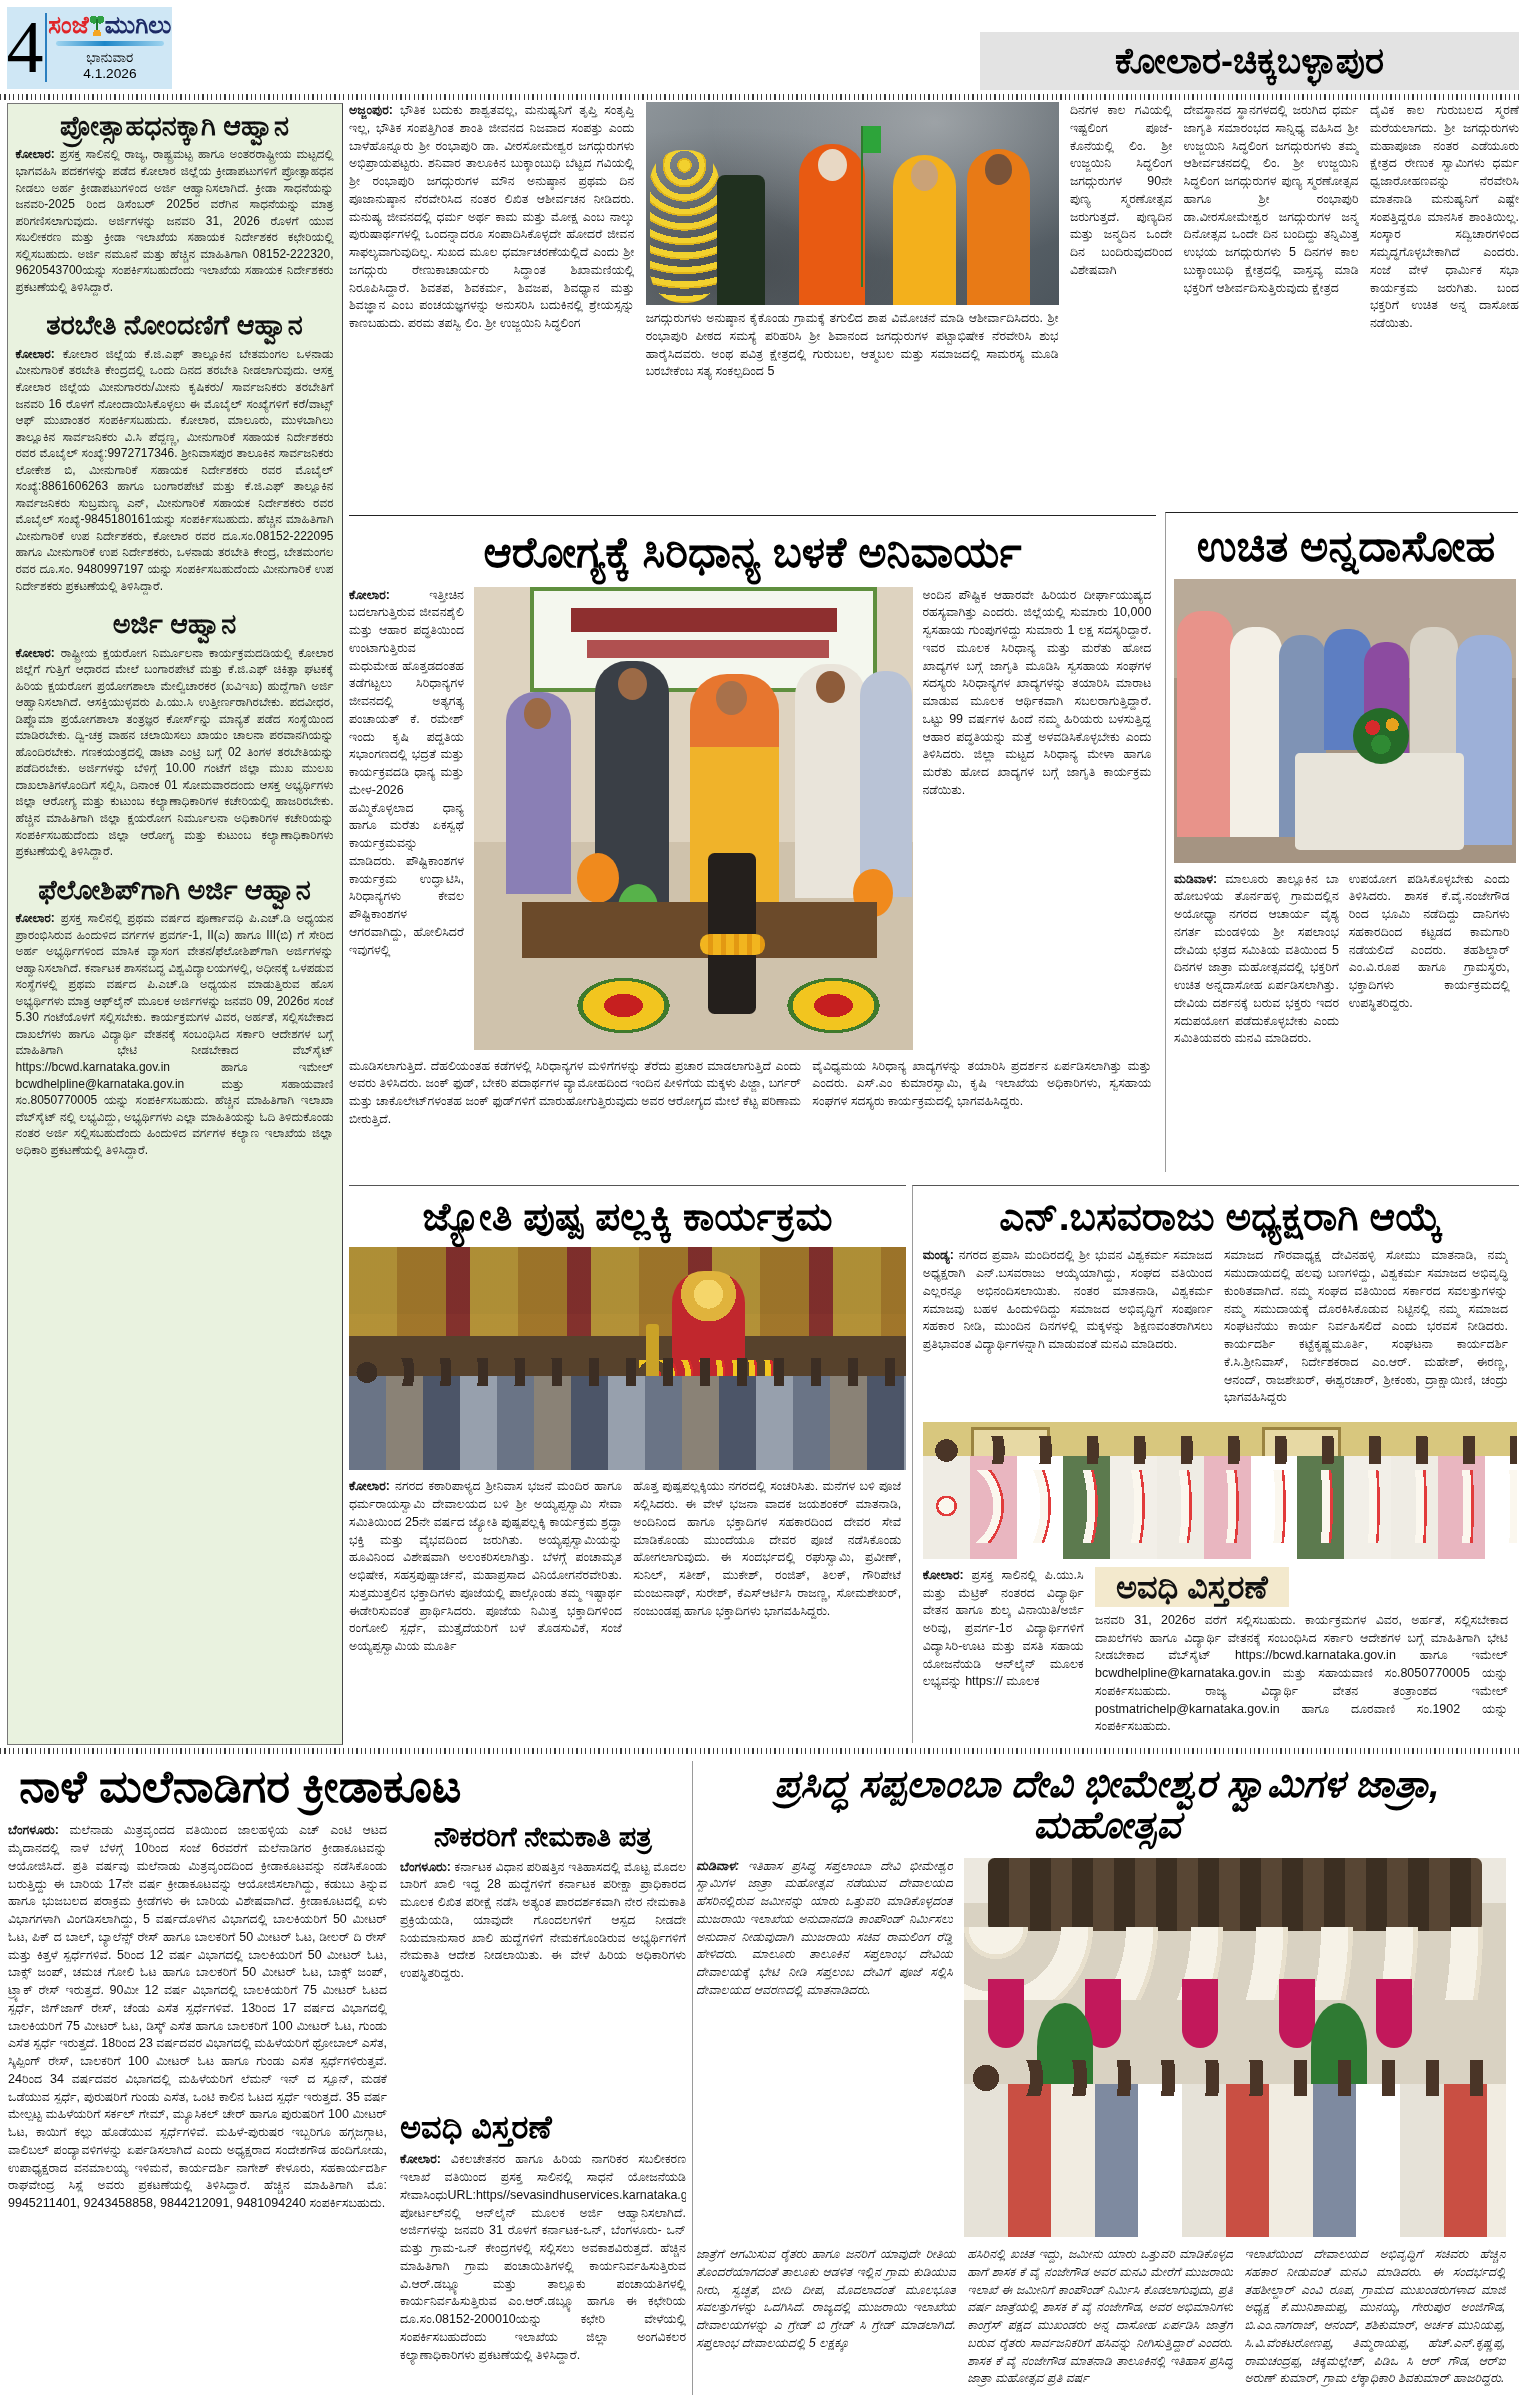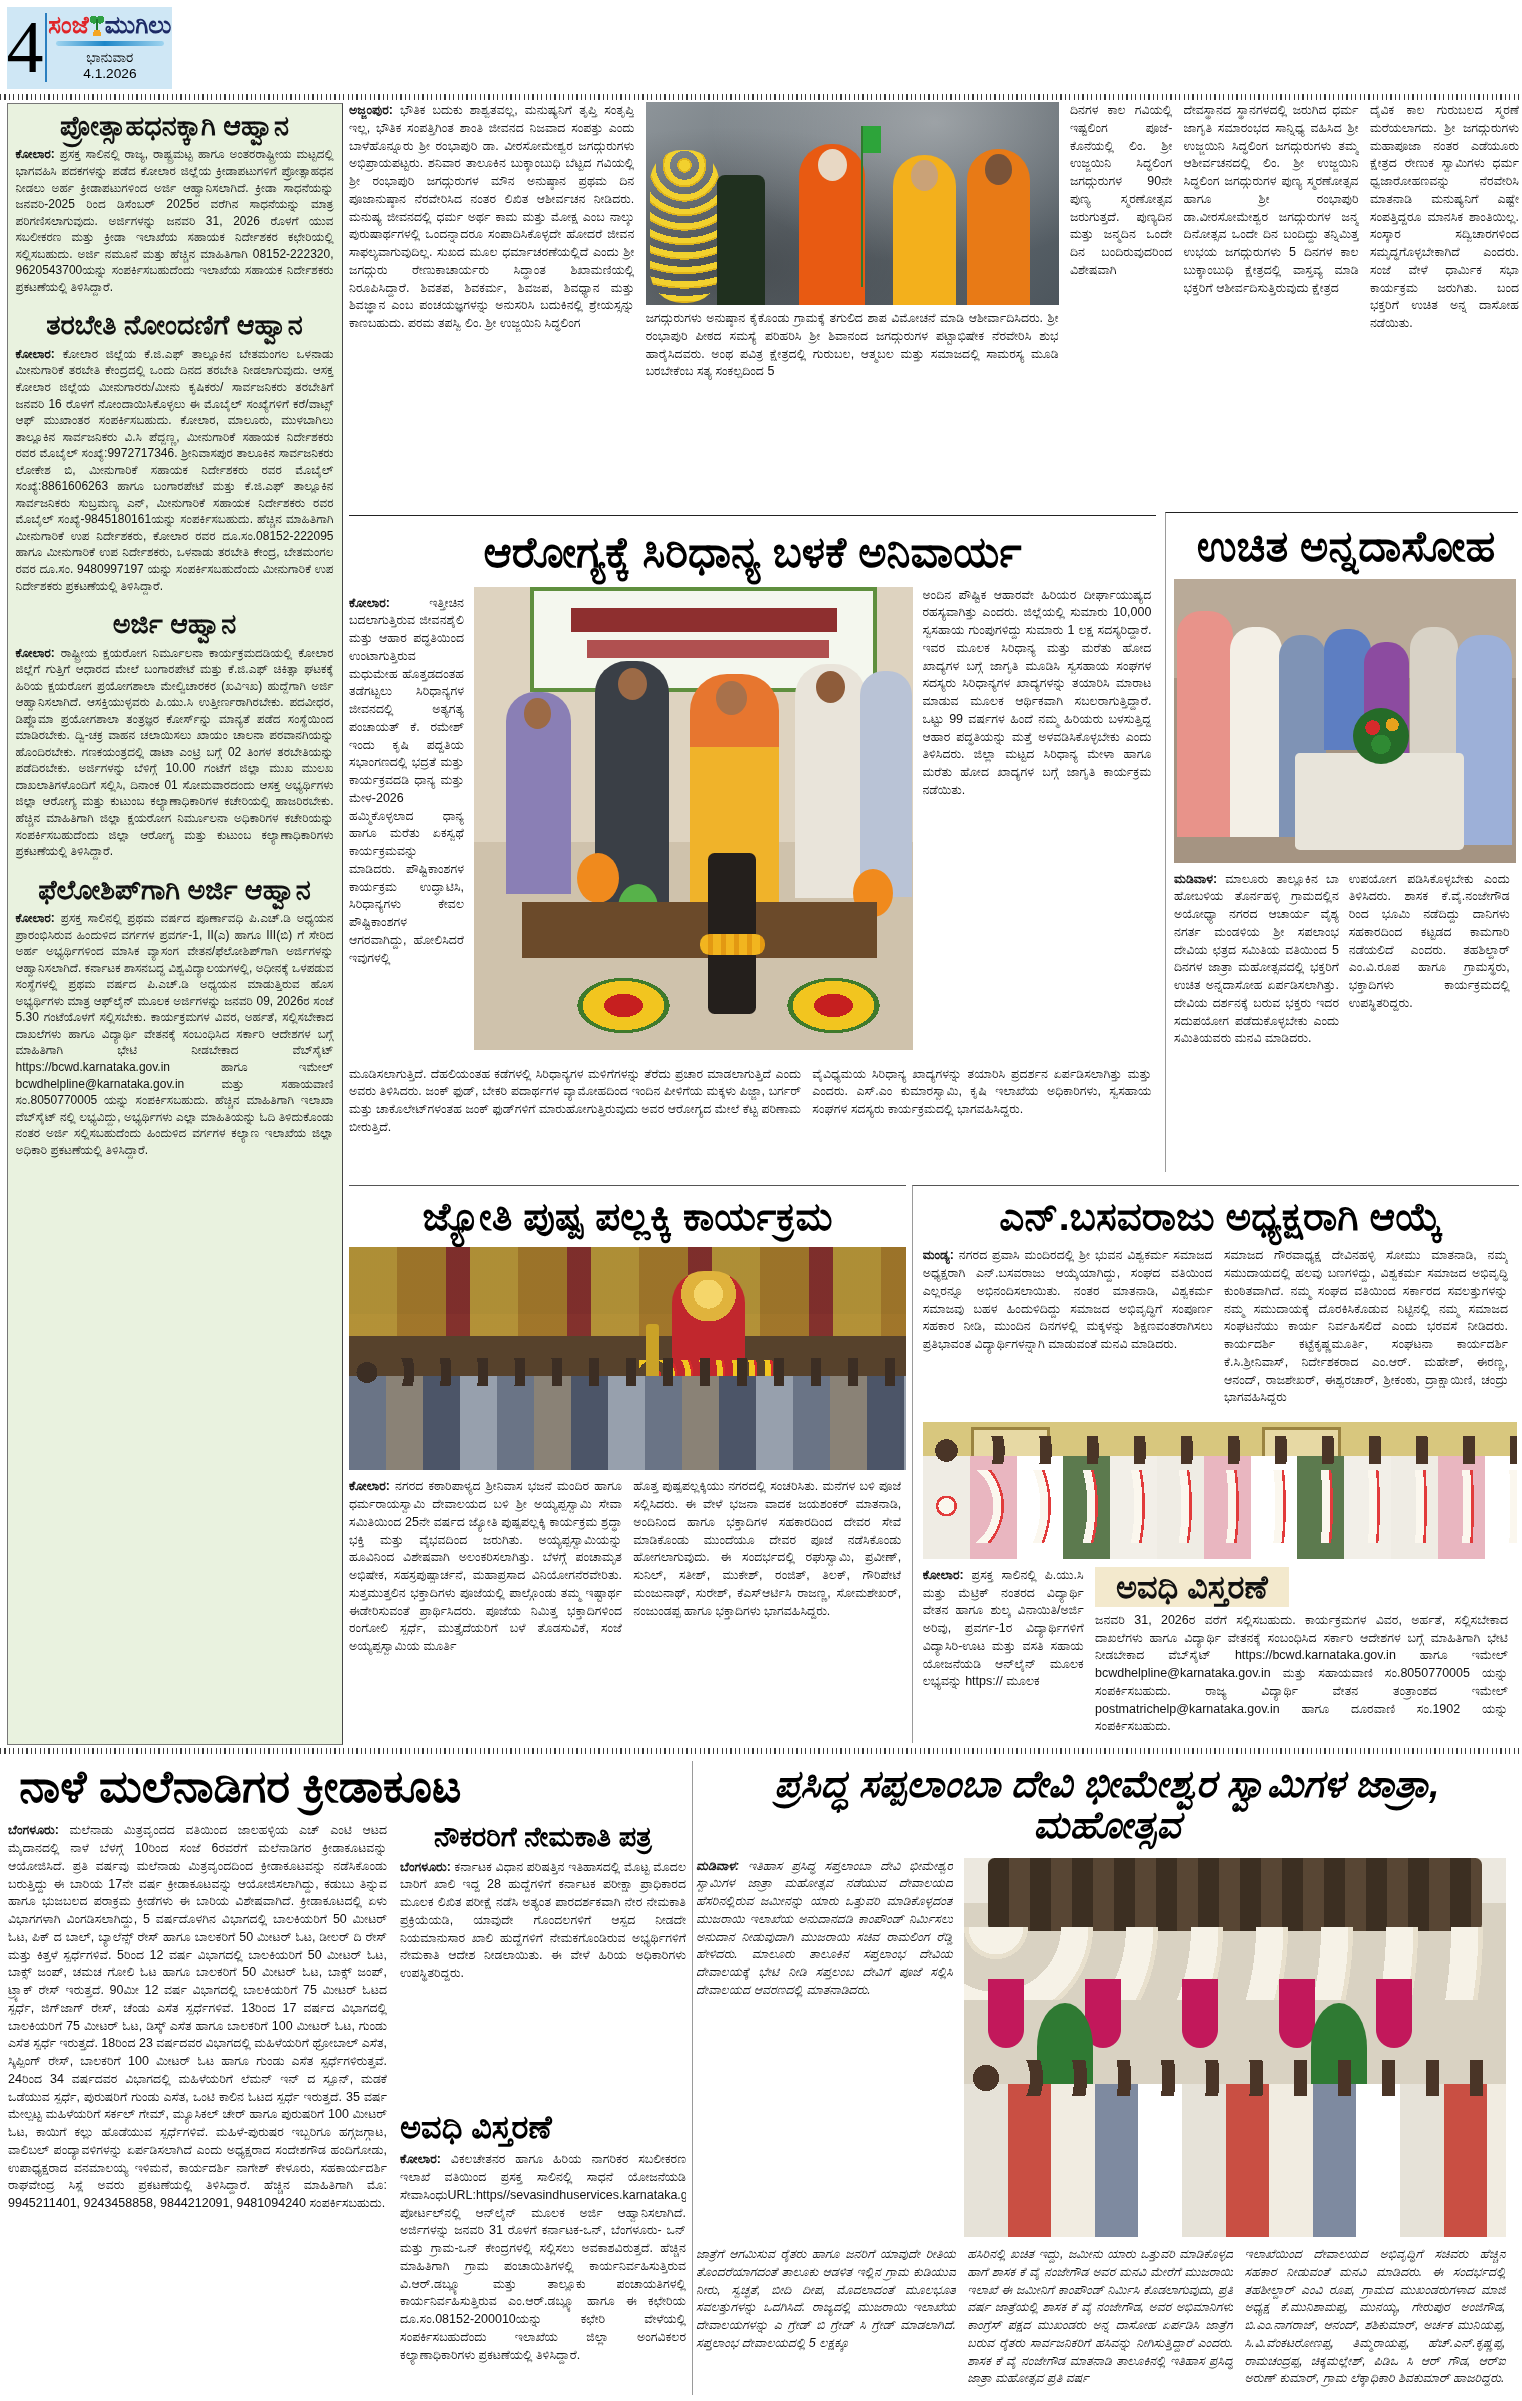--- a/index.html
+++ b/index.html
@@ -35,20 +35,22 @@
             linear-gradient(#1e7a2e,#1e7a2e) 50% 30%/2.4px 11.3px no-repeat,
             radial-gradient(circle at 30% 18%, #2ea043 0 4px, transparent 4px),
             radial-gradient(circle at 70% 18%, #2ea043 0 4px, transparent 4px);"></span><span style="color:#1c2a66;">ಮುಗಿಲು</span>
       </div>
       <div style="height:5.6px;margin:1.6px 8px 3.2px 8px;background:linear-gradient(90deg,#9fd4ef,#1c86c8 45%,#9fd4ef);border-radius:2.4px;"></div>
       <div style="font-size:13.7px;color:#000;">ಭಾನುವಾರ</div>
       <div style="font-size:13.7px;color:#000;">4.1.2026</div>
     </div>
   </div>
 
+  <div class="abs" style="left:980px;top:32px;width:539px;height:58px;background:#e3e3e3;font-size:36px;font-weight:bold;
+              text-align:center;line-height:58px;color:#000;">ಕೋಲಾರ-ಚಿಕ್ಕಬಳ್ಳಾಪುರ</div>
 
   <div class="abs dotted" style="left:0;top:94px;width:1523px;"></div>
 
   <div class="abs col" style="left:6.5px;top:103px;width:334px;height:1640px;background:#e9f2df;border:0.8px solid #777;border-right:1.6px solid #444;">
     <div class="notice">
       <div class="notice-title">ಪ್ರೋತ್ಸಾಹಧನಕ್ಕಾಗಿ ಆಹ್ವಾನ</div>
       <p class="notice-body" style="margin:0;"><b class="dateline">ಕೋಲಾರ:</b> <span>ಪ್ರಸಕ್ತ ಸಾಲಿನಲ್ಲಿ ರಾಜ್ಯ, ರಾಷ್ಟ್ರಮಟ್ಟ ಹಾಗೂ ಅಂತರರಾಷ್ಟ್ರೀಯ ಮಟ್ಟದಲ್ಲಿ ಭಾಗವಹಿಸಿ ಪದಕಗಳನ್ನು ಪಡೆದ ಕೋಲಾರ ಜಿಲ್ಲೆಯ ಕ್ರೀಡಾಪಟುಗಳಿಗೆ ಪ್ರೋತ್ಸಾಹಧನ ನೀಡಲು ಅರ್ಹ ಕ್ರೀಡಾಪಟುಗಳಿಂದ ಅರ್ಜಿ ಆಹ್ವಾನಿಸಲಾಗಿದೆ. ಕ್ರೀಡಾ ಸಾಧನೆಯನ್ನು ಜನವರಿ-2025 ರಿಂದ ಡಿಸೆಂಬರ್ 2025ರ ವರೆಗಿನ ಸಾಧನೆಯನ್ನು ಮಾತ್ರ ಪರಿಗಣಿಸಲಾಗುವುದು. ಅರ್ಜಿಗಳನ್ನು ಜನವರಿ 31, 2026 ರೊಳಗೆ ಯುವ ಸಬಲೀಕರಣ ಮತ್ತು ಕ್ರೀಡಾ ಇಲಾಖೆಯ ಸಹಾಯಕ ನಿರ್ದೇಶಕರ ಕಛೇರಿಯಲ್ಲಿ ಸಲ್ಲಿಸಬಹುದು. ಅರ್ಜಿ ನಮೂನೆ ಮತ್ತು ಹೆಚ್ಚಿನ ಮಾಹಿತಿಗಾಗಿ 08152-222320, 9620543700ಯನ್ನು ಸಂಪರ್ಕಿಸಬಹುದೆಂದು ಇಲಾಖೆಯ ಸಹಾಯಕ ನಿರ್ದೇಶಕರು ಪ್ರಕಟಣೆಯಲ್ಲಿ ತಿಳಿಸಿದ್ದಾರೆ.</span></p>
     </div>
     <div class="notice">
       <div class="notice-title">ತರಬೇತಿ ನೋಂದಣಿಗೆ ಆಹ್ವಾನ</div>
@@ -88,21 +90,21 @@
       </div>
       <div class="col body-text" style="width:103px;">ದಿನಗಳ ಕಾಲ ಗವಿಯಲ್ಲಿ ಇಷ್ಟಲಿಂಗ ಪೂಜೆ-ಕೊನೆಯಲ್ಲಿ ಲಿಂ. ಶ್ರೀ ಉಜ್ಜಯಿನಿ ಸಿದ್ಧಲಿಂಗ ಜಗದ್ಗುರುಗಳ 90ನೇ ಪುಣ್ಯ ಸ್ಮರಣೋತ್ಸವ ಜರುಗುತ್ತದೆ. ಪುಣ್ಯದಿನ ಮತ್ತು ಜನ್ಮದಿನ ಒಂದೇ ದಿನ ಬಂದಿರುವುದರಿಂದ ವಿಶೇಷವಾಗಿ</div>
       <div class="col body-text" style="width:176px;">ದೇವಸ್ಥಾನದ ಸ್ಥಾನಗಳದಲ್ಲಿ ಜರುಗಿದ ಧರ್ಮ ಜಾಗೃತಿ ಸಮಾರಂಭದ ಸಾನ್ನಿಧ್ಯ ವಹಿಸಿದ ಶ್ರೀ ಉಜ್ಜಯಿನಿ ಸಿದ್ಧಲಿಂಗ ಜಗದ್ಗುರುಗಳು ತಮ್ಮ ಆಶೀರ್ವಚನದಲ್ಲಿ ಲಿಂ. ಶ್ರೀ ಉಜ್ಜಯಿನಿ ಸಿದ್ಧಲಿಂಗ ಜಗದ್ಗುರುಗಳ ಪುಣ್ಯ ಸ್ಮರಣೋತ್ಸವ ಹಾಗೂ ಶ್ರೀ ರಂಭಾಪುರಿ ಡಾ.ವೀರಸೋಮೇಶ್ವರ ಜಗದ್ಗುರುಗಳ ಜನ್ಮ ದಿನೋತ್ಸವ ಒಂದೇ ದಿನ ಬಂದಿದ್ದು ತನ್ನಿಮಿತ್ತ ಉಭಯ ಜಗದ್ಗುರುಗಳು 5 ದಿನಗಳ ಕಾಲ ಬುಕ್ಕಾಂಬುಧಿ ಕ್ಷೇತ್ರದಲ್ಲಿ ವಾಸ್ತವ್ಯ ಮಾಡಿ ಭಕ್ತರಿಗೆ ಆಶೀರ್ವದಿಸುತ್ತಿರುವುದು ಕ್ಷೇತ್ರದ</div>
       <div class="col body-text" style="width:150px;">ದೈವಿಕ ಕಾಲ ಗುರುಬಲದ ಸ್ಮರಣೆ ಮರೆಯಲಾಗದು. ಶ್ರೀ ಜಗದ್ಗುರುಗಳು ಮಹಾಪೂಜಾ ನಂತರ ಎಡೆಯೂರು ಕ್ಷೇತ್ರದ ರೇಣುಕ ಸ್ವಾಮಿಗಳು ಧರ್ಮ ಧ್ವಜಾರೋಹಣವನ್ನು ನೆರವೇರಿಸಿ ಮಾತನಾಡಿ ಮನುಷ್ಯನಿಗೆ ಎಷ್ಟೇ ಸಂಪತ್ತಿದ್ದರೂ ಮಾನಸಿಕ ಶಾಂತಿಯಿಲ್ಲ. ಸಂಸ್ಕಾರ ಸದ್ವಿಚಾರಗಳಿಂದ ಸಮೃದ್ಧಗೊಳ್ಳಬೇಕಾಗಿದೆ ಎಂದರು. ಸಂಜೆ ವೇಳೆ ಧಾರ್ಮಿಕ ಸಭಾ ಕಾರ್ಯಕ್ರಮ ಜರುಗಿತು. ಬಂದ ಭಕ್ತರಿಗೆ ಉಚಿತ ಅನ್ನ ದಾಸೋಹ ನಡೆಯಿತು.</div>
     </div>
   </div>
 
   <div class="abs" style="left:349px;top:515px;width:807px;height:660px;border-top:1.6px solid #222;padding-top:8px;">
     <div class="hl" style="font-size:43px;margin:4.8px 0 11.3px 0;">ಆರೋಗ್ಯಕ್ಕೆ ಸಿರಿಧಾನ್ಯ ಬಳಕೆ ಅನಿವಾರ್ಯ</div>
     <div class="flexrow" style="gap:9.7px;">
-      <div class="col body-text" style="width:115px;height:463px;margin-top:8px;">
+      <div class="col body-text" style="width:115px;height:463px;">
         <b class="dateline">ಕೋಲಾರ:</b>
         <span>ಇತ್ತೀಚಿನ ಬದಲಾಗುತ್ತಿರುವ ಜೀವನಶೈಲಿ ಮತ್ತು ಆಹಾರ ಪದ್ಧತಿಯಿಂದ ಉಂಟಾಗುತ್ತಿರುವ ಮಧುಮೇಹ ಹೊತ್ತಡದಂತಹ ತಡೆಗಟ್ಟಲು ಸಿರಿಧಾನ್ಯಗಳ ಜೀವನದಲ್ಲಿ ಅತ್ಯಗತ್ಯ ಪಂಚಾಯತ್ ಕೆ. ರಮೇಶ್ ಇಂದು ಕೃಷಿ ಪದ್ದತಿಯ ಸಭಾಂಗಣದಲ್ಲಿ ಭದ್ರತೆ ಮತ್ತು ಕಾರ್ಯಕ್ರವದಡಿ ಧಾನ್ಯ ಮತ್ತು ಮೇಳ-2026 ಹಮ್ಮಿಕೊಳ್ಳಲಾದ ಧಾನ್ಯ ಹಾಗೂ ಮರೆತು ಏಕಸ್ವಥೆ ಕಾರ್ಯಕ್ರಮವನ್ನು ಮಾಡಿದರು. ಪೌಷ್ಟಿಕಾಂಶಗಳ ಕಾರ್ಯಕ್ರಮ ಉದ್ಘಾಟಿಸಿ, ಸಿರಿಧಾನ್ಯಗಳು ಕೇವಲ ಪೌಷ್ಟಿಕಾಂಶಗಳ ಆಗರವಾಗಿದ್ದು, ಹೋಲಿಸಿದರೆ ಇವುಗಳಲ್ಲಿ</span>
       </div>
       <div class="photo" style="width:439px;height:463px;background:linear-gradient(#ded3c0 0 55%,#cfc2ac 55% 100%);">
         <div style="left:56px;top:0;width:339px;height:97px;background:#f4f7ee;border:4.8px solid #5f8f3e;"></div>
         <div style="left:97px;top:21px;width:266px;height:24px;background:#8e2f2f;"></div>
         <div style="left:113px;top:53px;width:242px;height:18px;background:#b05050;"></div>
         <div style="left:32px;top:105px;width:65px;height:202px;background:#8a7fb5;border-radius:29px 29px 0 0;"></div>
         <div style="left:50px;top:111px;width:27.4px;height:31px;background:#9c6a46;border-radius:50%;"></div>
         <div style="left:121px;top:74px;width:74px;height:242px;background:#3a3f46;border-radius:32px 32px 0 0;"></div>

